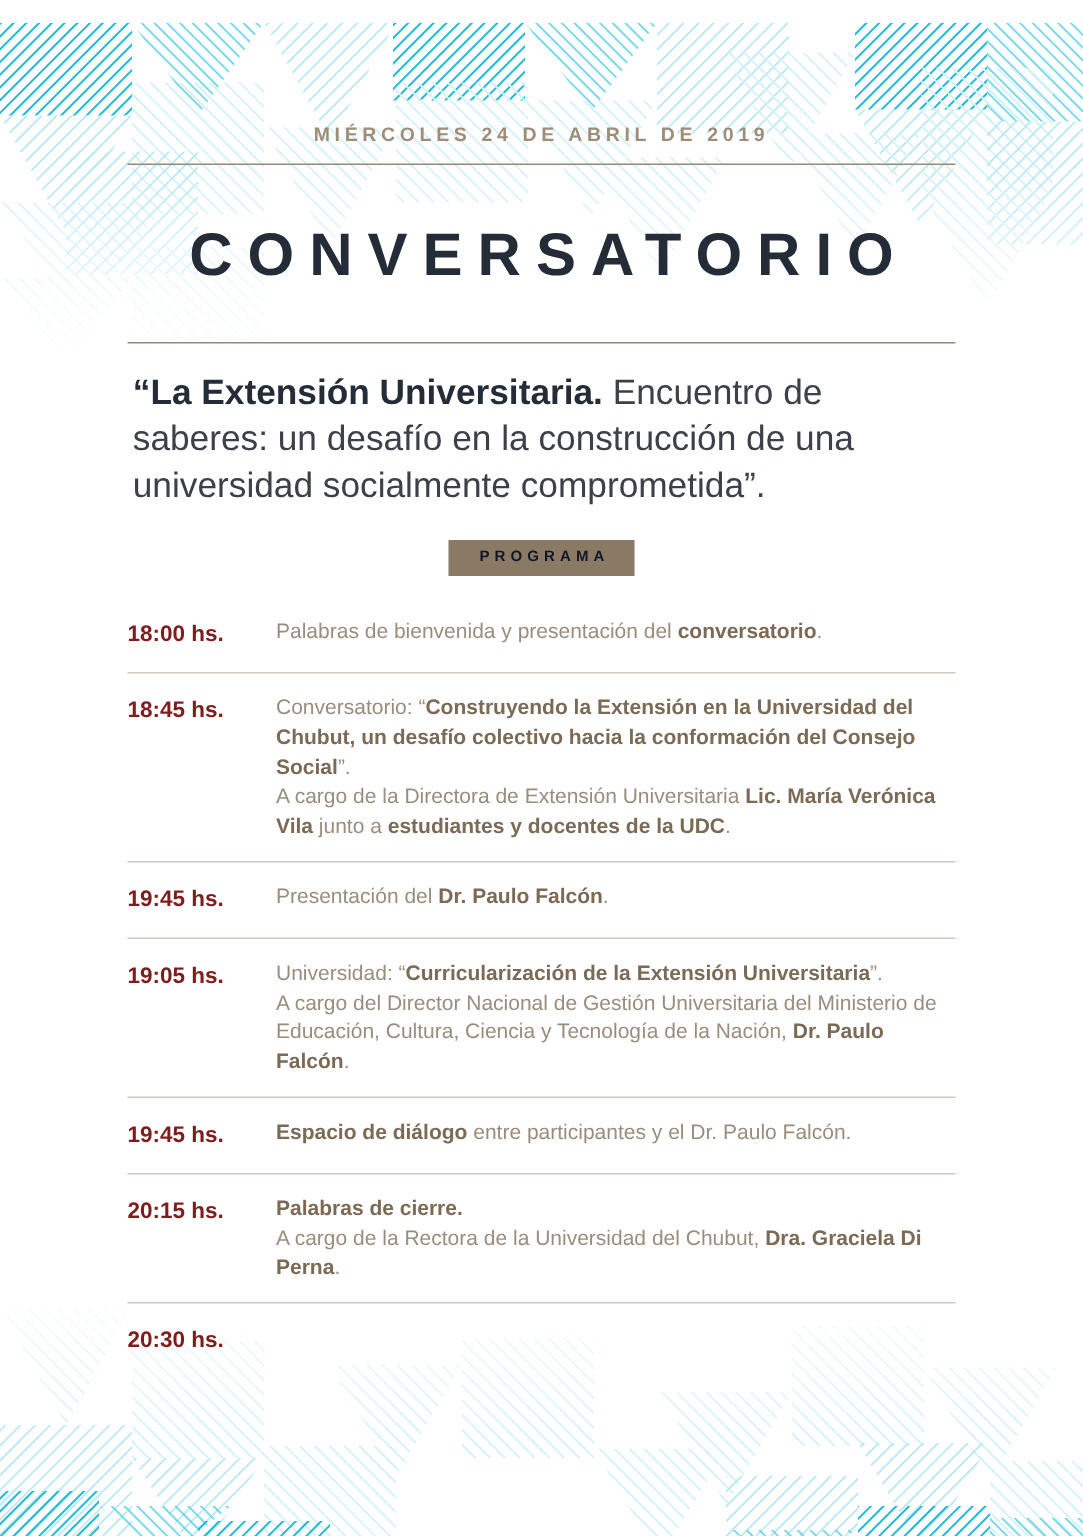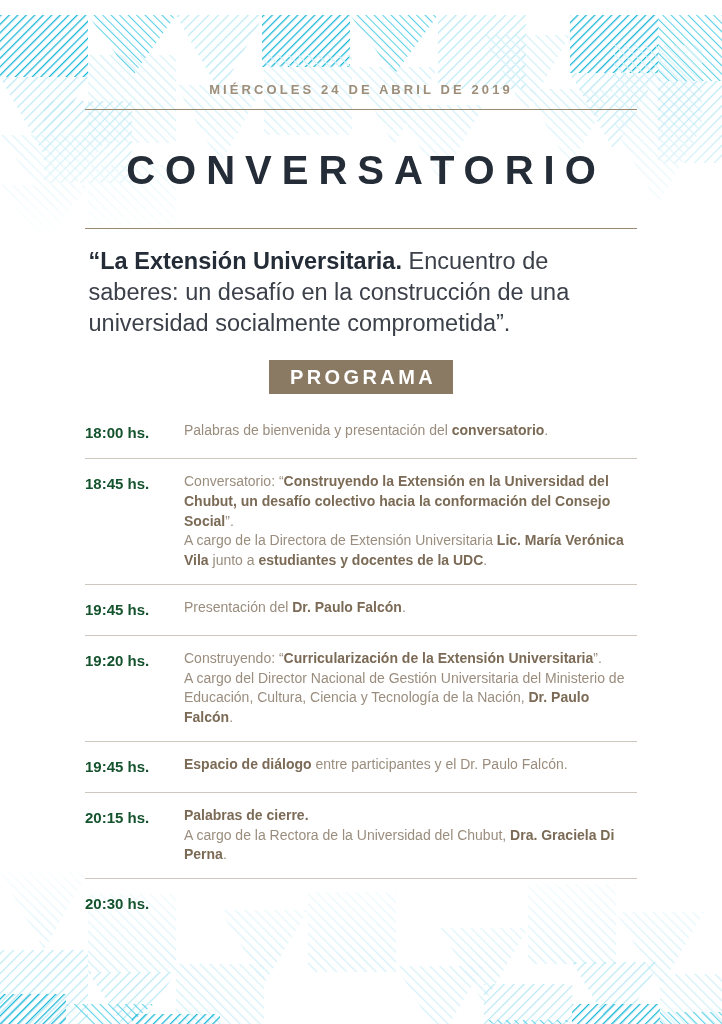--- a/index.html
+++ b/index.html
@@ -78,22 +78,22 @@
     line-height: 1.33;
     color: #3b4049;
     font-weight: 400;
   }
   .subtitle b { font-weight: 700; color: #242c37; }
 
   .badge-wrap { text-align: center; margin-top: 21px; }
   .badge {
     display: inline-block;
     background: #8a7963;
-    color: #ffffff;
-    font-size: 20px;
+    color: #0f172a;
+    font-size: 10px;
     font-weight: 700;
     letter-spacing: 3.4px;
     padding: 7px 17px 7px 21px;
     line-height: 1;
   }
 
   
   .schedule {
     width: 552px;
     margin: 18px auto 0 auto;
@@ -103,21 +103,21 @@
     align-items: flex-start;
     padding: 13px 0 13px 0;
     border-top: 1px solid #cfc7bd;
   }
   .row:first-child { border-top: none; padding-top: 9px; }
 
   .time {
     flex: 0 0 99px;
     font-size: 15px;
     font-weight: 700;
-    color: #14532d;
+    color: #7f1d1d;
     line-height: 1.5;
     padding-top: 1px;
     white-space: nowrap;
   }
   .desc {
     flex: 1 1 auto;
     font-size: 14px;
     line-height: 1.42;
     color: #9a8d7e;
     font-weight: 400;
@@ -255,22 +255,22 @@
         </div>
         <div class="row">
           <div class="time">18:45 hs.</div>
           <div class="desc"><span>Conversatorio: “</span><b>Construyendo la Extensión en la Universidad del Chubut, un desafío colectivo hacia la conformación del Consejo Social</b><span>”.</span><br><span>A cargo de la Directora de Extensión Universitaria </span><b>Lic. María Verónica Vila</b><span> junto a </span><b>estudiantes y docentes de la UDC</b><span>.</span></div>
         </div>
         <div class="row">
           <div class="time">19:45 hs.</div>
           <div class="desc"><span>Presentación del </span><b>Dr. Paulo Falcón</b><span>.</span></div>
         </div>
         <div class="row">
-          <div class="time">19:20 hs.</div>
-          <div class="desc"><span>Construyendo: “</span><b>Curricularización de la Extensión Universitaria</b><span>”.</span><br><span>A cargo del Director Nacional de Gestión Universitaria del Ministerio de Educación, Cultura, Ciencia y Tecnología de la Nación, </span><b>Dr. Paulo Falcón</b><span>.</span></div>
+          <div class="time">19:05 hs.</div>
+          <div class="desc"><span>Universidad: “</span><b>Curricularización de la Extensión Universitaria</b><span>”.</span><br><span>A cargo del Director Nacional de Gestión Universitaria del Ministerio de Educación, Cultura, Ciencia y Tecnología de la Nación, </span><b>Dr. Paulo Falcón</b><span>.</span></div>
         </div>
         <div class="row">
           <div class="time">19:45 hs.</div>
           <div class="desc"><b>Espacio de diálogo</b><span> entre participantes y el Dr. Paulo Falcón.</span></div>
         </div>
         <div class="row">
           <div class="time">20:15 hs.</div>
           <div class="desc"><b>Palabras de cierre.</b><br><span>A cargo de la Rectora de la Universidad del Chubut, </span><b>Dra. Graciela Di Perna</b><span>.</span></div>
         </div>
         <div class="row">

